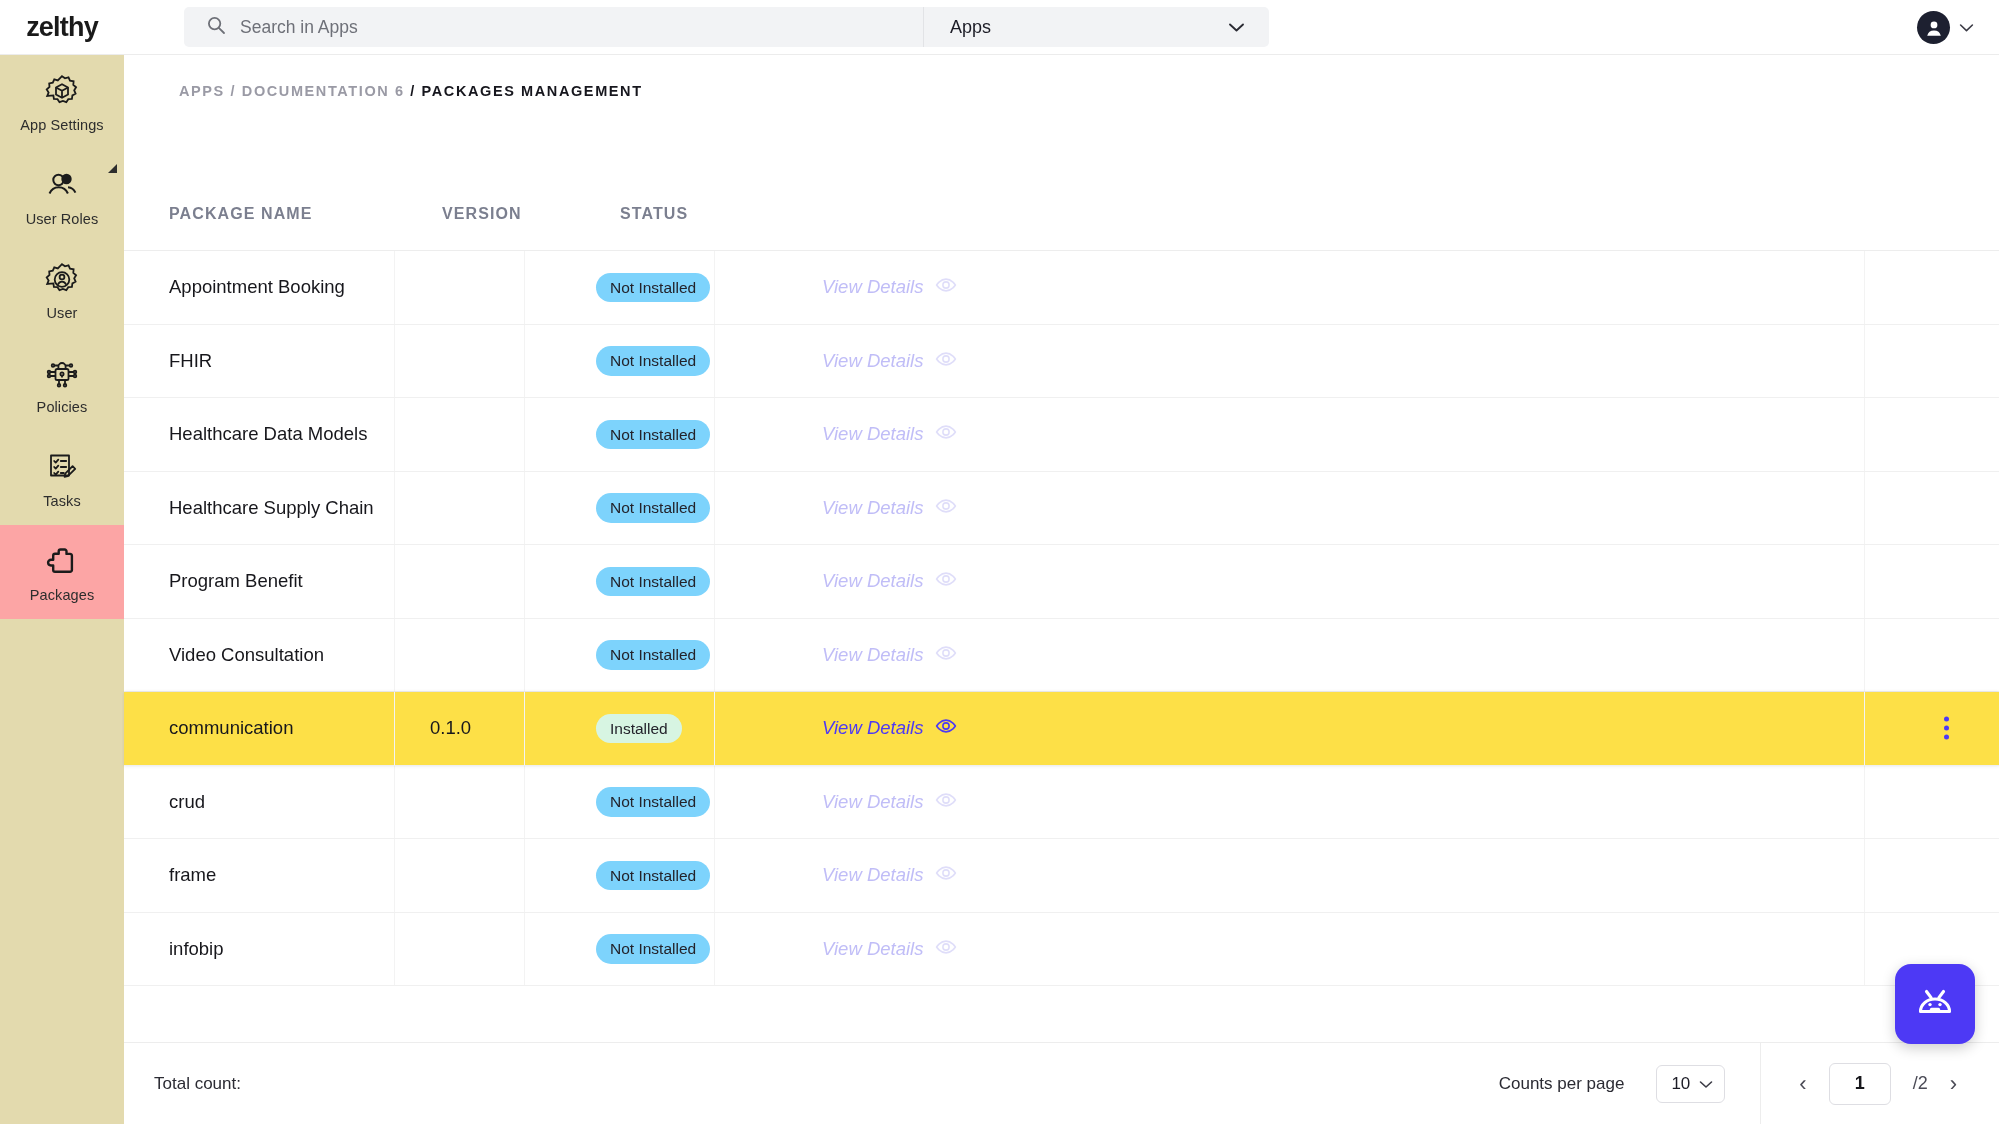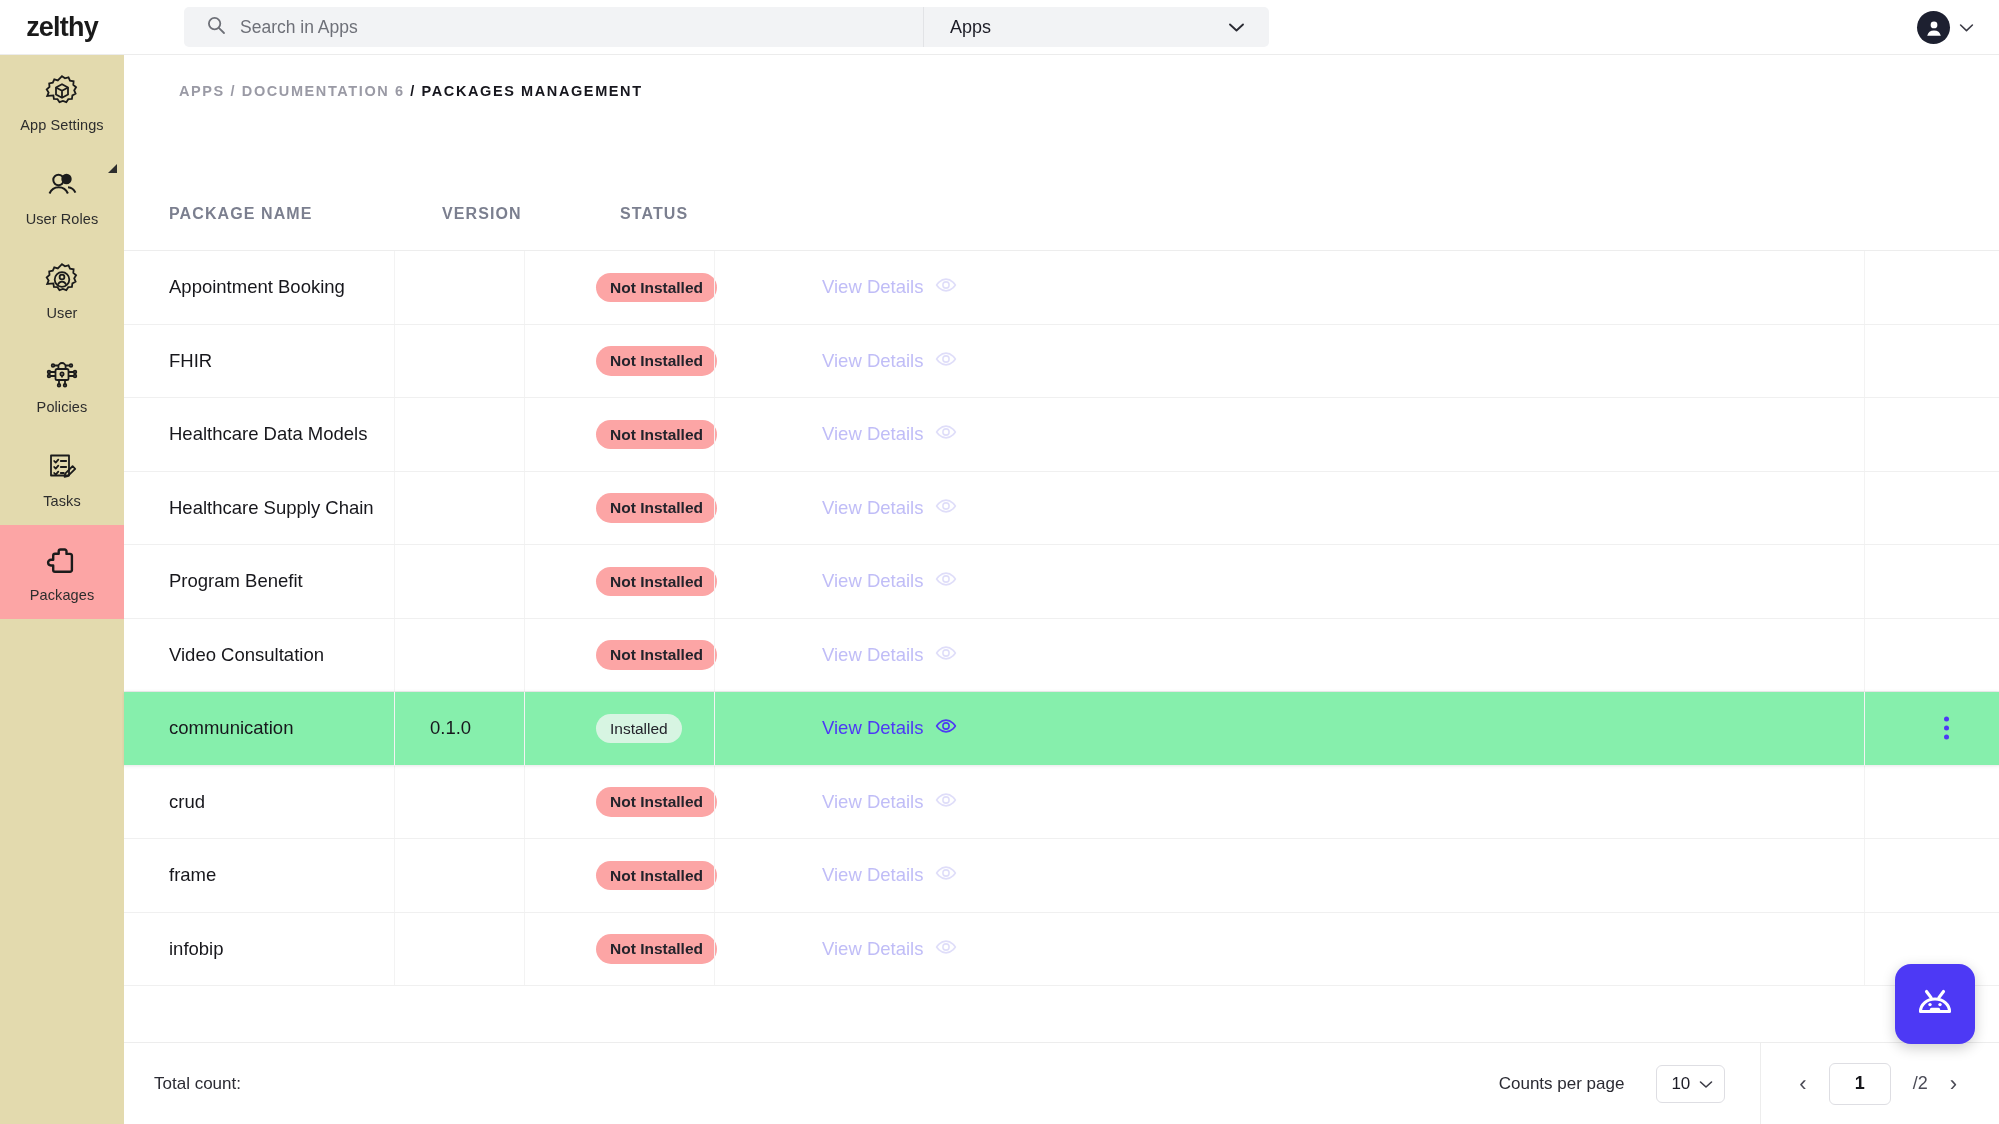--- a/index.html
+++ b/index.html
@@ -96,33 +96,33 @@
   }
   .col-name   { width: 270px; padding-left: 45px; }
   .col-ver    { width: 130px; }
   .col-status { width: 190px; }
   .col-action { width: 200px; }
 
   .row {
     height: 73.5px; display: flex; align-items: center;
     border-bottom: 1px solid #f0f0f0; position: relative; gap: 36px;
   }
-  .row.sel { background: #86efac; box-shadow: 0 -1px 3px rgba(0,0,0,.05), 0 1px 3px rgba(0,0,0,.05); z-index: 2; }
+  .row.sel { background: #fde047; box-shadow: 0 -1px 3px rgba(0,0,0,.05), 0 1px 3px rgba(0,0,0,.05); z-index: 2; }
   .row .vline { position: absolute; top: 0; bottom: 0; width: 1px; background: #f3f3f3; }
   .cell-name { width: 270px; padding-left: 45px; font-size: 18.5px; color: #17171c; }
   .cell-ver  { width: 130px; font-size: 18.5px; color: #17171c; }
   .cell-status { width: 190px; }
   .cell-action { width: 230px; display: flex; align-items: center; gap: 12px; }
 
   .badge { display: inline-block; padding: 7px 14px; border-radius: 16px;
     font-size: 15.5px; line-height: 1; }
-  .badge-not { background: #fca5a5; color: #23232b; font-weight: bold; }
+  .badge-not { background: #7dd3fc; color: #23232b; }
   .badge-ok  { background: #d7f5e2; color: #23232b; }
 
-  .view-link { font-size: 18.5px; color: #c0bdf7; cursor: pointer; }
+  .view-link { font-size: 18.5px; color: #c0bdf7; cursor: pointer; font-style: italic; }
   .view-link.on { color: #4d39f5; }
   .eye { opacity: .45; }
   .eye.on { opacity: 1; }
 
   .kebab { position: absolute; right: 50px; top: 50%; transform: translateY(-50%);
     display: flex; flex-direction: column; gap: 4px; cursor: pointer; }
   .kebab i { width: 5px; height: 5px; border-radius: 50%; background: #4d39f5; display: block; }
 
   
   #footer {

